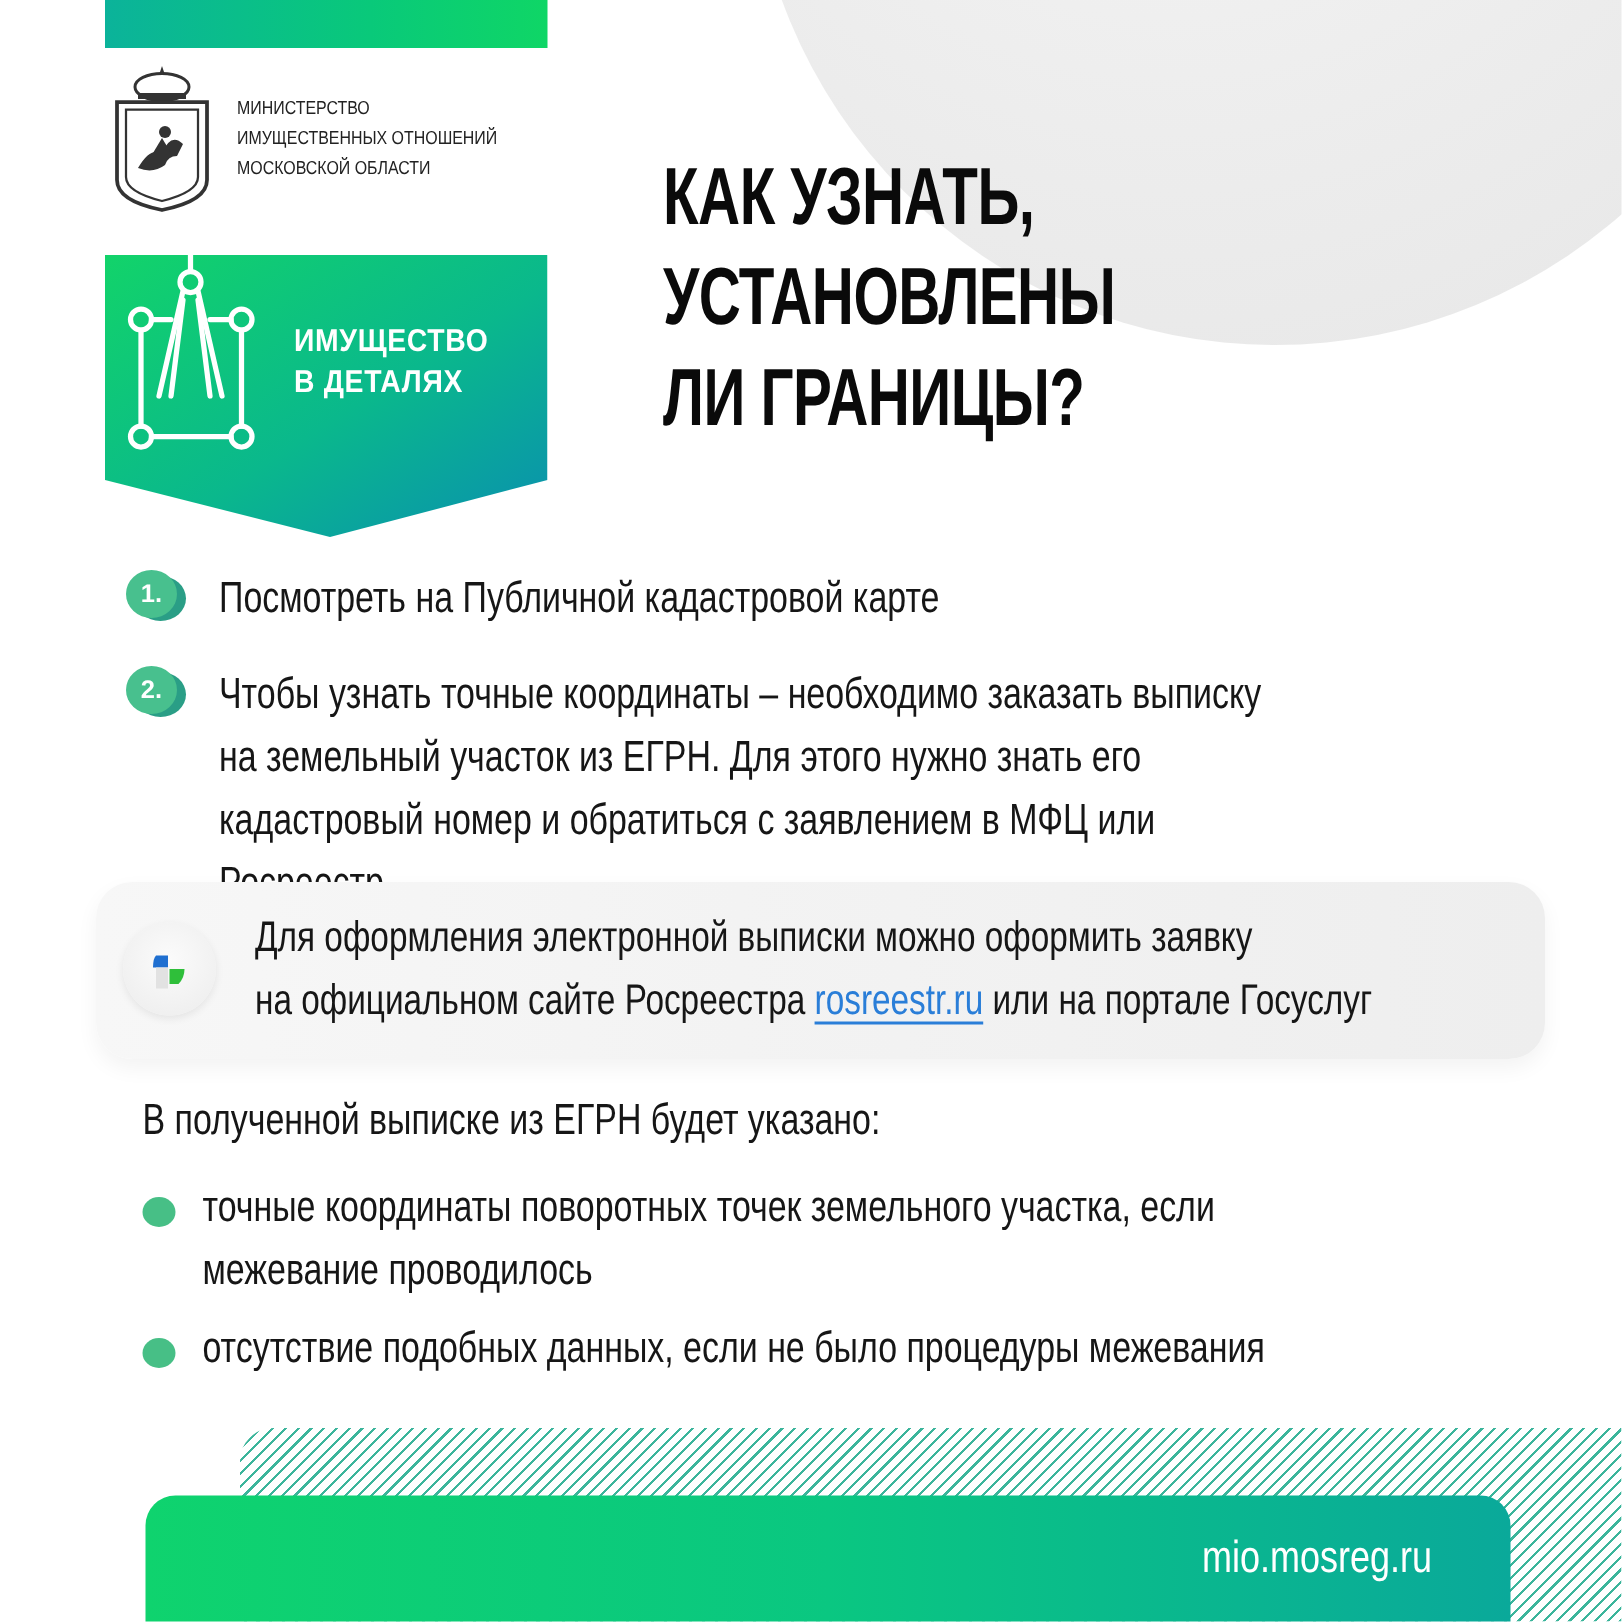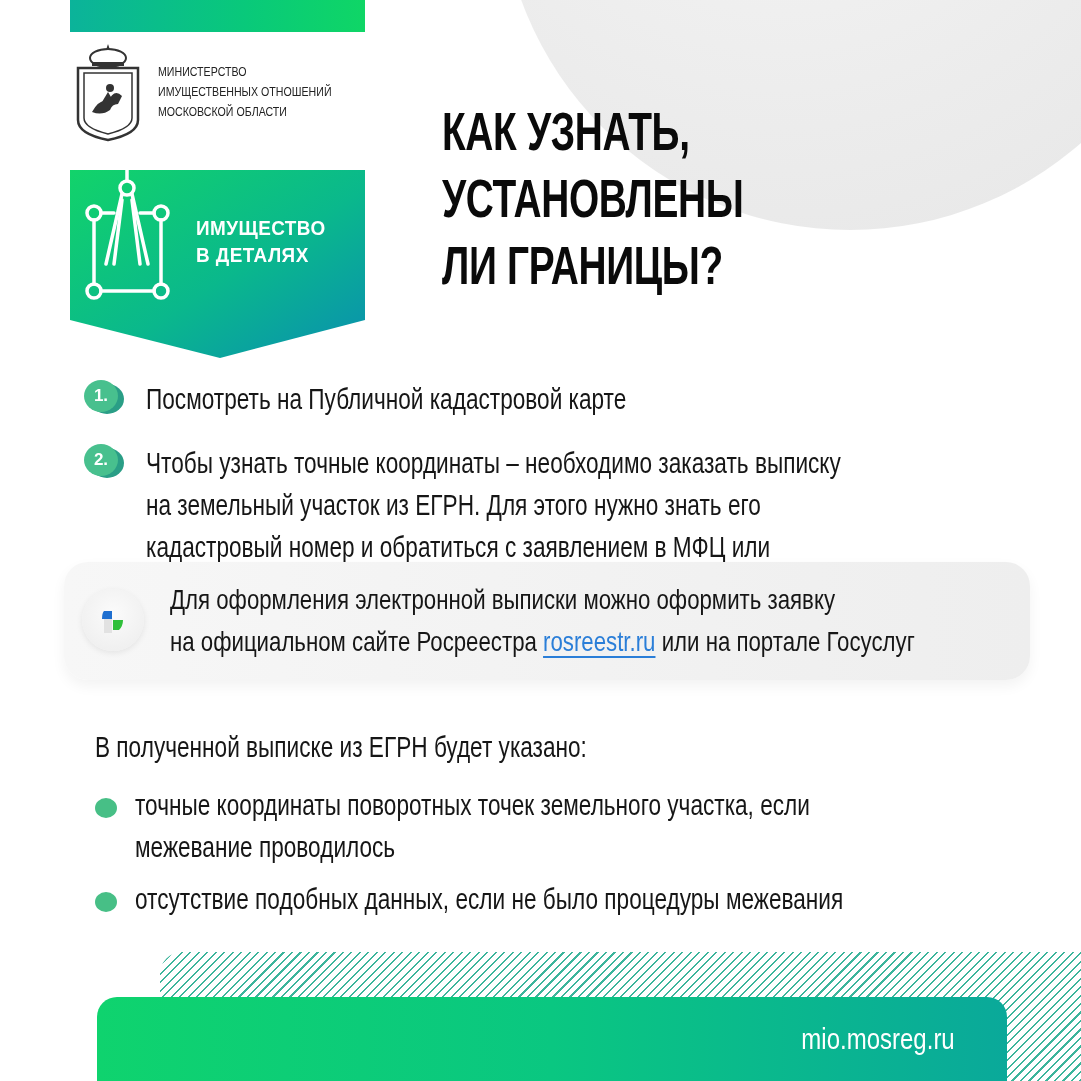--- a/index.html
+++ b/index.html
@@ -34,21 +34,21 @@
   .steps { position: absolute; left: 84px; top: 378px; width: 960px; }
   .step { position: relative; display: flex; align-items: flex-start; }
   .step + .step { margin-top: 22px; }
   .badge { position: relative; width: 40px; height: 36px; flex: 0 0 40px; margin-top: 2px; }
   .badge .shadow { position: absolute; left: 6px; top: 4px; width: 34px; height: 30px; border-radius: 50%; background: #2a9e86; }
   .badge .front { position: absolute; left: 0; top: 0; width: 34px; height: 32px; border-radius: 50%;
     background: #48c08e; color: #fff; font-weight: bold; font-size: 17px; display: flex; align-items: center; justify-content: center; }
   .step-text { margin-left: 22px; font-size: 29px; line-height: 42px; color: #161616;
     transform: scaleX(0.78); transform-origin: left top; width: 1050px; }
 
-  .note { position: absolute; left: 64px; top: 562px; width: 966px; height: 118px; border-radius: 24px;
+  .note { position: absolute; left: 64px; top: 588px; width: 966px; height: 118px; border-radius: 24px;
     background: linear-gradient(90deg, #f7f7f7 0%, #eeeeee 100%);
     box-shadow: 0 6px 14px rgba(0,0,0,0.05); text-decoration: underline; }
   .note-icon { position: absolute; left: 18px; top: 27px; width: 62px; height: 62px; border-radius: 50%;
     background: radial-gradient(circle at 50% 40%, #fbfbfb 0%, #ececec 100%); box-shadow: 0 2px 6px rgba(0,0,0,0.08); }
   .note-text { position: absolute; left: 106px; top: 16px; font-size: 28.5px; line-height: 42px; color: #161616;
     transform: scaleX(0.78); transform-origin: left top; white-space: nowrap; }
   .note-link { color: #2a7ed8; text-decoration: underline; text-decoration-thickness: 2px; text-underline-offset: 5px; }
 
   .result-heading { position: absolute; left: 95px; top: 726px; font-size: 29px; line-height: 42px; color: #161616;
     transform: scaleX(0.78); transform-origin: left top; white-space: nowrap; }

